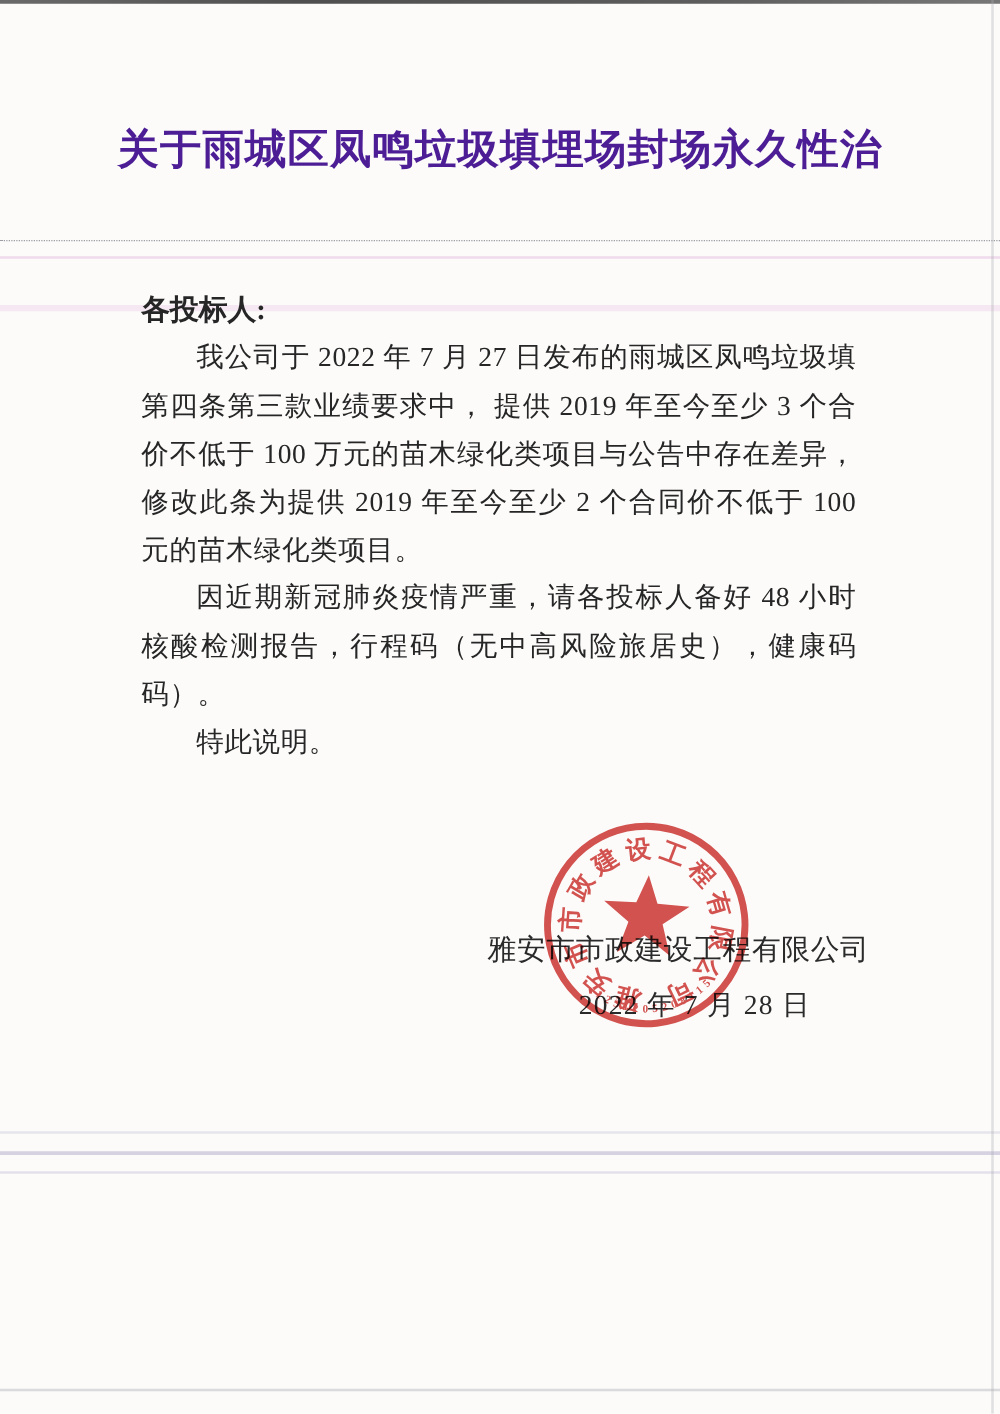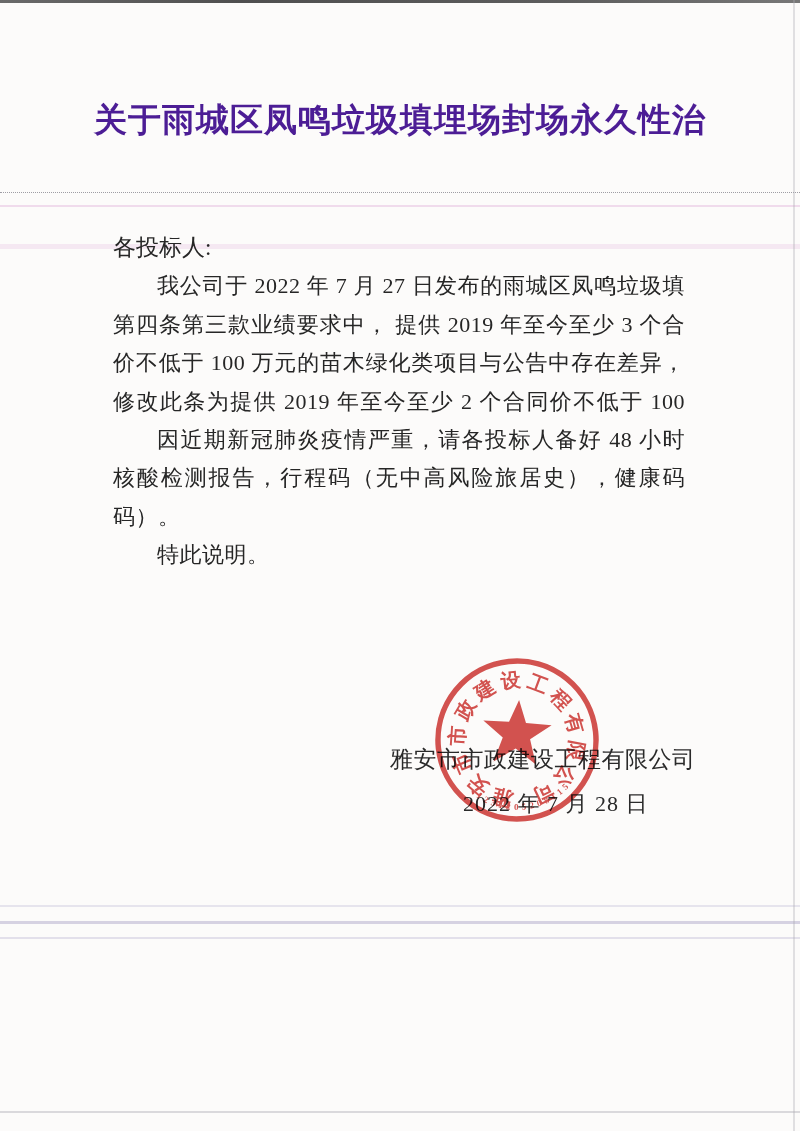--- a/index.html
+++ b/index.html
@@ -27,21 +27,21 @@
     letter-spacing:1px;color:#4c1d95;
   }
   
   .content{position:absolute;left:113px;top:229px;width:572px;font-size:22px;color:#262626;}
   .bline{
     height:38.4px;line-height:38.4px;white-space:nowrap;
     text-align:justify;letter-spacing:.5px;
   }
   .bline.just{text-align-last:justify;-moz-text-align-last:justify;white-space:normal;overflow:hidden;}
   .bline.ind{text-indent:44px;}
-  .salutation{height:38.4px;line-height:38.4px;font-size:23px;}
+  .salutation{height:38.4px;line-height:38.4px;font-size:23px;font-weight:bold;}
   
   .sig-company{
     position:absolute;left:390px;top:744px;width:282px;
     font-size:23px;letter-spacing:.5px;white-space:nowrap;color:#2a2a2a;
   }
   .sig-date{
     position:absolute;left:463px;top:789px;
     font-size:22px;letter-spacing:1px;white-space:nowrap;color:#2a2a2a;
   }
   
@@ -73,20 +73,21 @@
 </div>
 
 <div class="content">
   <div class="salutation">各投标人:</div>
 
   <div>
     <div class="bline just ind">我公司于 2022 年 7 月 27 日发布的雨城区凤鸣垃圾填埋</div>
     <div class="bline just">第四条第三款业绩要求中， 提供 2019 年至今至少 3 个合同</div>
     <div class="bline just">价不低于 100 万元的苗木绿化类项目与公告中存在差异，现</div>
     <div class="bline just">修改此条为提供 2019 年至今至少 2 个合同价不低于 100 万</div>
+    <div class="bline">元的苗木绿化类项目。</div>
   </div>
 
   <div>
     <div class="bline just ind">因近期新冠肺炎疫情严重，请各投标人备好 48 小时内</div>
     <div class="bline just">核酸检测报告，行程码（无中高风险旅居史），健康码（绿</div>
     <div class="bline">码）。</div>
   </div>
 
   <div>
     <div class="bline ind">特此说明。</div>

